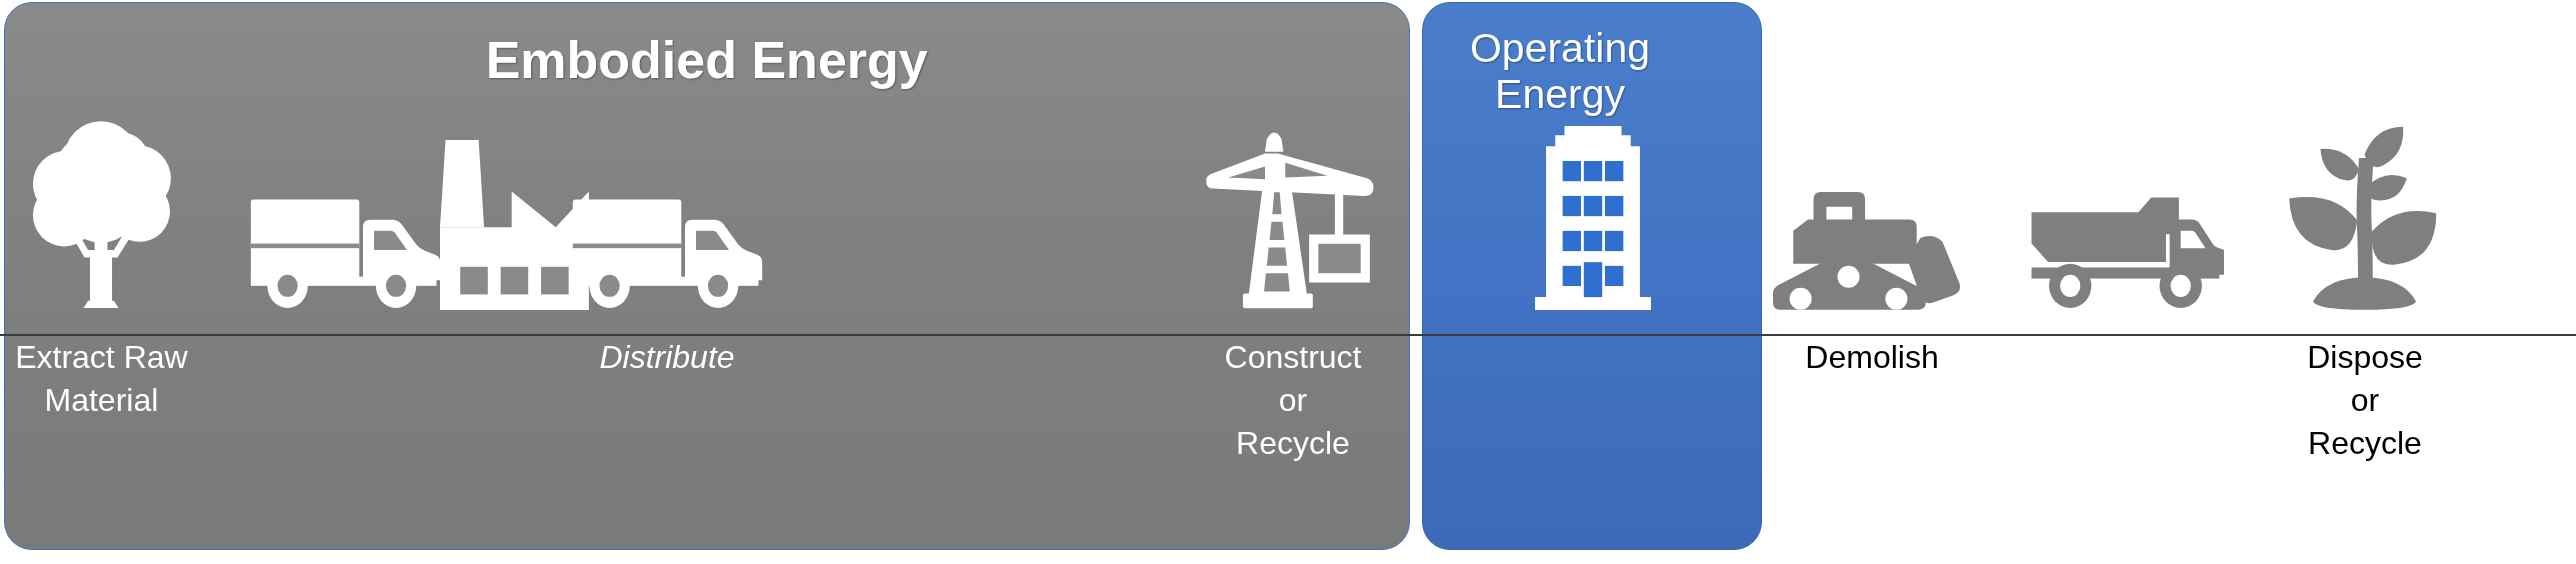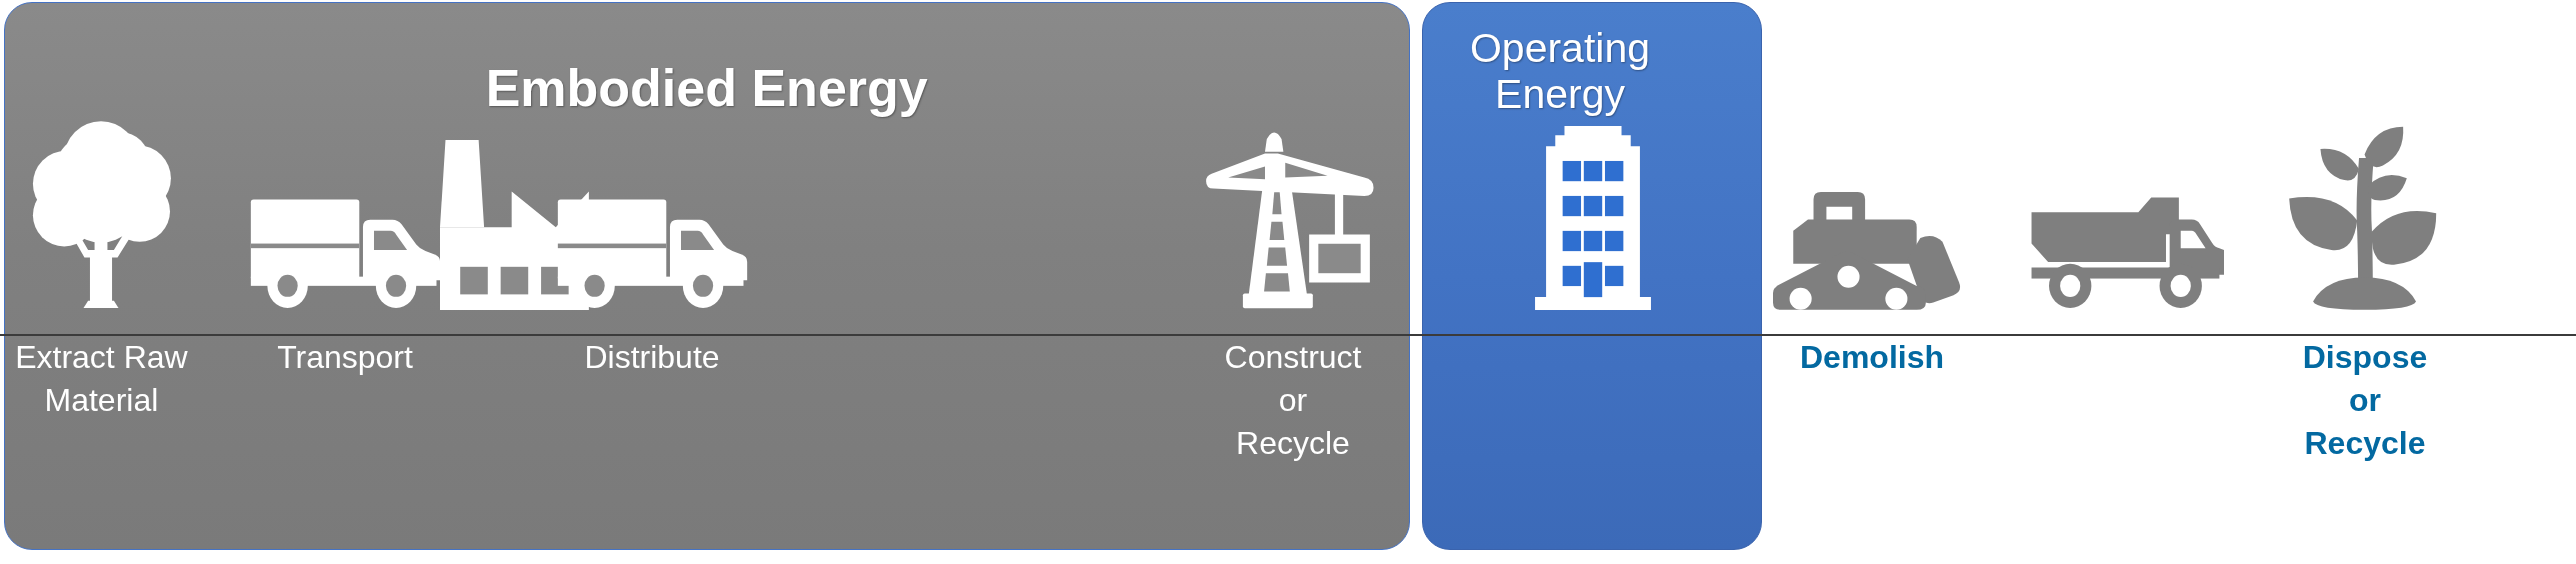--- a/index.html
+++ b/index.html
@@ -57,21 +57,20 @@
     text-align: center;
     text-shadow: 0.9px 0.9px 1.8px rgba(0,0,0,0.35);
     line-height: 1.12;
   }
   #embodied-heading {
     left: 3.7px;
     top: 31px;
     width: 1406px;
     font-size: 52px;
     font-weight: bold;
-    margin-top: 28px;
   }
   #operating-heading {
     left: 1422px;
     top: 26px;
     width: 276px;
     font-size: 41px;
     font-weight: normal;
   }
 
   
@@ -97,21 +96,21 @@
     position: absolute;
     left: 0;
     top: 198px;
     width: 212px;
     text-align: center;
     font-size: 32px;
     line-height: 1.35;
     white-space: pre-line;
   }
   .stage-label.on-dark { color: #ffffff; }
-  .stage-label.on-light { color: #0369a1; font-weight: bold; }
+  .stage-label.on-light { color: #000000; }
 </style>
 </head>
 <body>
 
 <div id="stage">
 
   <div class="panel" id="embodied-panel"></div>
 
   <div class="panel" id="operating-panel"></div>
 
@@ -163,41 +162,40 @@
 
           <rect x="2" y="94" width="202" height="10"></rect>
 
           <ellipse cx="42" cy="104" rx="22" ry="24"></ellipse>
           <ellipse cx="42" cy="104" rx="11" ry="12" fill="#8a8a8a"></ellipse>
           <ellipse cx="160" cy="104" rx="22" ry="24"></ellipse>
           <ellipse cx="160" cy="104" rx="11" ry="12" fill="#8a8a8a"></ellipse>
         </g>
       </svg>
     </div>
-    <div class="stage-label on-dark">Transport</div>
   </div>
 
   <div class="stage-col" style="left:402px;">
     <div class="icon-box">
       <svg width="166" height="170" viewBox="0 0 180 185">
         <g fill="#ffffff">
 
           <path d="M22 0 L58 0 L64 95 L16 95 Z"></path>
 
           <path d="M16 95 L94 95 L94 56 L142 95 L178 56 L178 185 L16 185 Z"></path>
 
           <rect x="38" y="138" width="30" height="30" fill="#8a8a8a"></rect>
           <rect x="82" y="138" width="30" height="30" fill="#8a8a8a"></rect>
           <rect x="126" y="138" width="30" height="30" fill="#8a8a8a"></rect>
         </g>
       </svg>
     </div>
   </div>
 
-  <div class="stage-col" style="left:546px;">
+  <div class="stage-col" style="left:561px;font-style:italic;">
     <div class="icon-box">
       <svg width="193" height="120" viewBox="0 0 210 130">
         <g fill="#ffffff">
           <rect x="2" y="10" width="118" height="88" rx="3"></rect>
           <rect x="2" y="58" width="118" height="5" fill="#8a8a8a"></rect>
           <path d="M124 40 q0 -8 8 -8 l24 0 q6 0 10 5 l16 22 q4 5 10 7 l10 4
                    q6 2 6 8 l0 20 l-84 0 Z"></path>
           <path d="M136 44 l18 0 q4 0 6 4 l12 17 l-36 0 Z" fill="#8a8a8a"></path>
           <rect x="2" y="94" width="202" height="10"></rect>
           <ellipse cx="42" cy="104" rx="22" ry="24"></ellipse>

